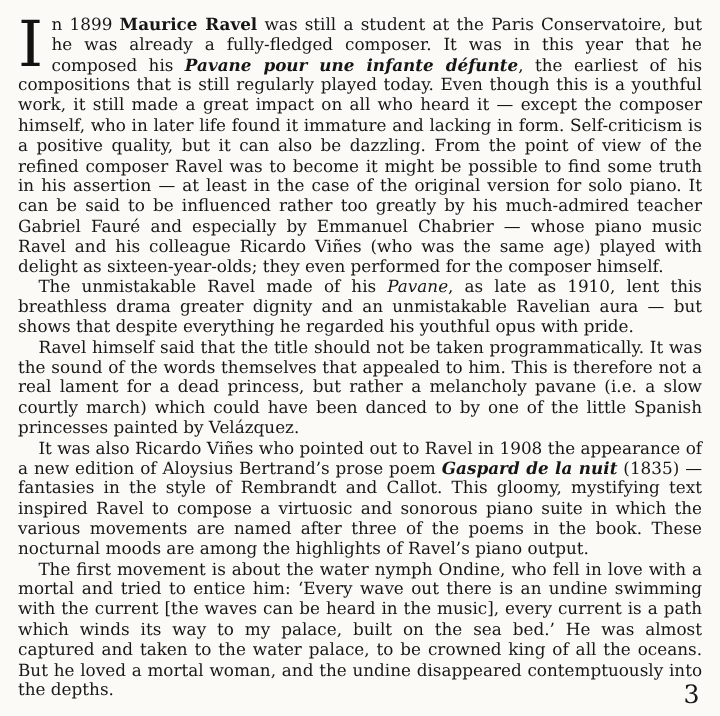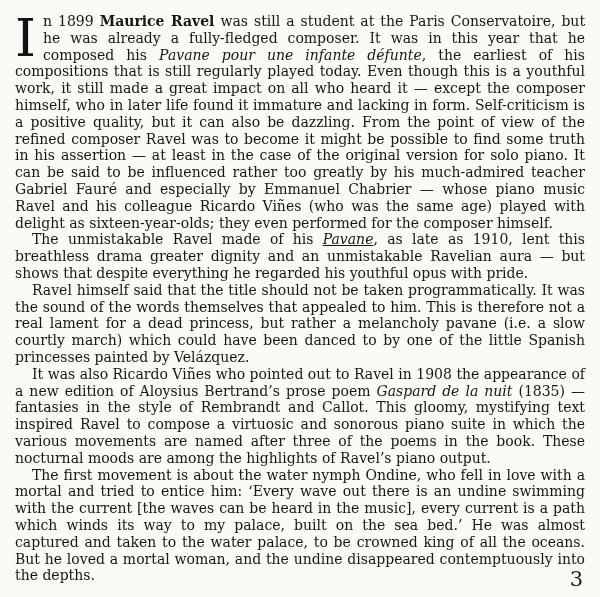--- a/index.html
+++ b/index.html
@@ -32,22 +32,22 @@
     text-indent: 17px;
   }
   .dropcap {
     float: left;
     font-size: 53px;
     line-height: 44px;
     padding: 3px 7px 0 0;
     color: #131210;
   }
   .b  { font-weight: bold; }
-  .i  { font-style: italic; text-decoration: underline; }
-  .bi { font-weight: normal; font-style: italic; }
+  .i  { font-style: italic; }
+  .bi { font-weight: bold; font-style: italic; }
   .page-number {
     position: absolute;
     right: 17px;
     bottom: 7px;
     font-size: 21px;
     line-height: 21px;
     color: #171614;
   }
 </style>
 </head>

